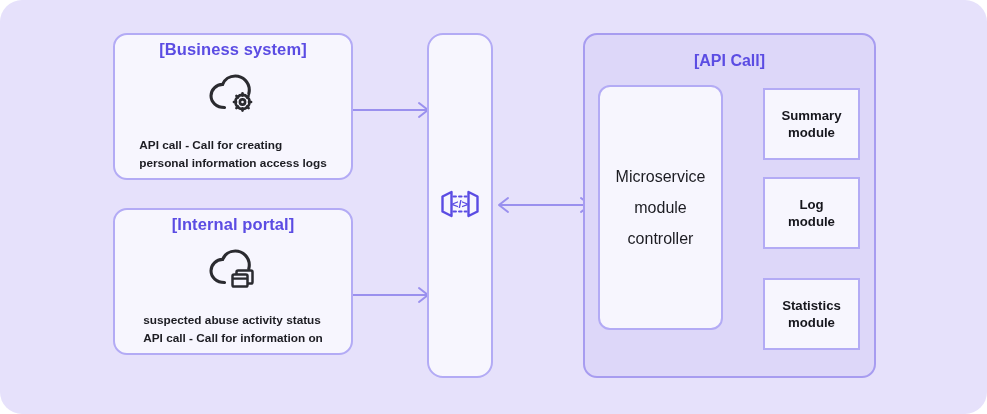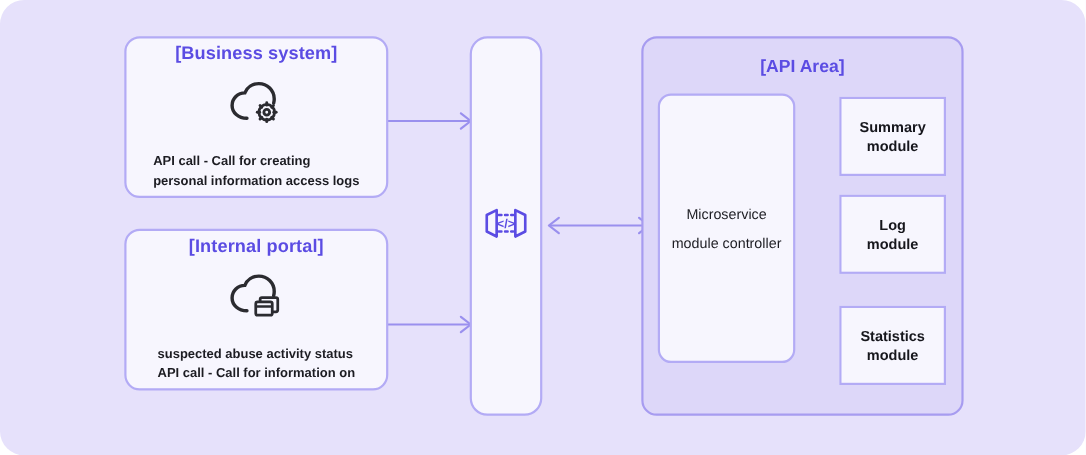--- a/index.html
+++ b/index.html
@@ -78,21 +78,21 @@
     font-size:16px;
     font-weight:bold;
   }
 
   #microservice-controller{
     left:598px;top:85px;width:125px;height:245px;
     border-radius:12px;
   }
   #microservice-controller .ms-label{
     color:#1c1c22;
-    font-size:13px;
+    font-size:16px;
     font-weight:normal;
     line-height:1.95;
     text-align:center;
     padding:0 6px;
   }
 
   .module-box{
     width:97px;height:72px;
     left:763px;
     border-radius:0;
@@ -205,21 +205,21 @@
         <path d="M14.5 11 L5.5 15.5 L5.5 30.5 L14.5 35 Z" fill="none" stroke="#5b4ce3" stroke-width="2.4" stroke-linejoin="round"></path>
         <path d="M31.5 11 L40.5 15.5 L40.5 30.5 L31.5 35 Z" fill="none" stroke="#5b4ce3" stroke-width="2.4" stroke-linejoin="round"></path>
         <line x1="16.5" y1="15.5" x2="29.5" y2="15.5" stroke="#5b4ce3" stroke-width="2.2" stroke-linecap="round" stroke-dasharray="2.4 3.2"></line>
         <line x1="16.5" y1="30.5" x2="29.5" y2="30.5" stroke="#5b4ce3" stroke-width="2.2" stroke-linecap="round" stroke-dasharray="2.4 3.2"></line>
         <text x="23" y="27" text-anchor="middle" font-family="'Liberation Sans',sans-serif" font-size="11.5" font-weight="bold" fill="#5b4ce3">&lt;/&gt;</text>
       </svg>
     </div>
   </div>
 
   <div id="api-area">
-    <div id="api-area-title">[API Area]</div>
+    <div id="api-area-title">[API Call]</div>
   </div>
 
   <div class="node" id="microservice-controller">
     <div class="ms-label">
       <div>Microservice</div>
       <div>module controller</div>
     </div>
   </div>
 
   <div class="node module-box" id="summary-module">

